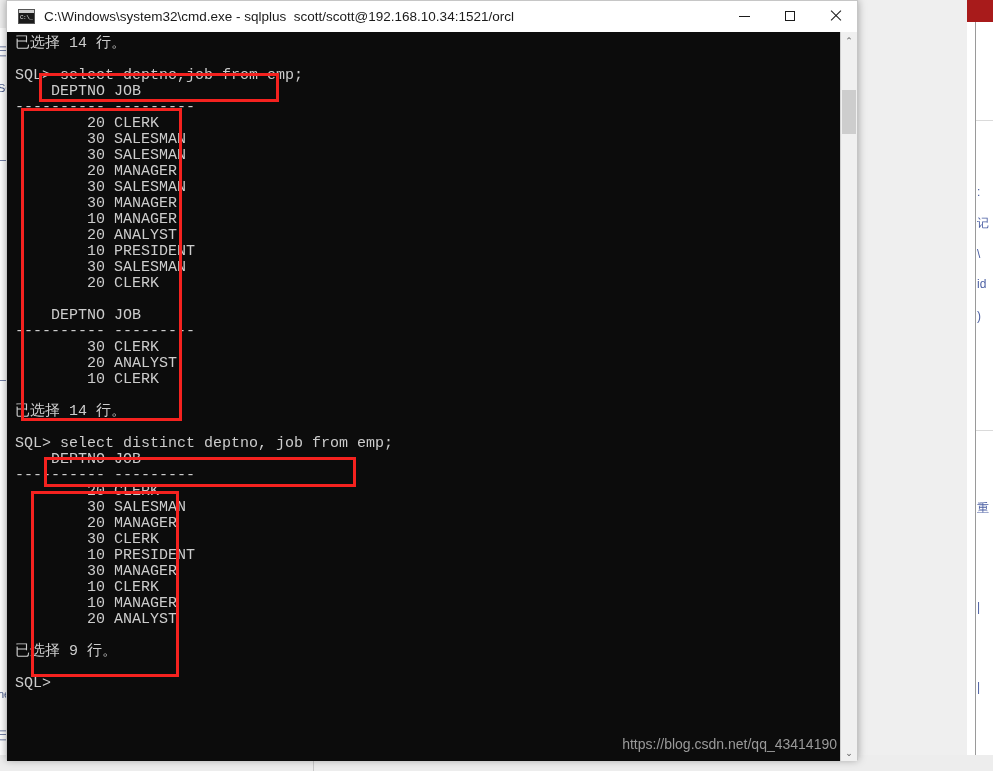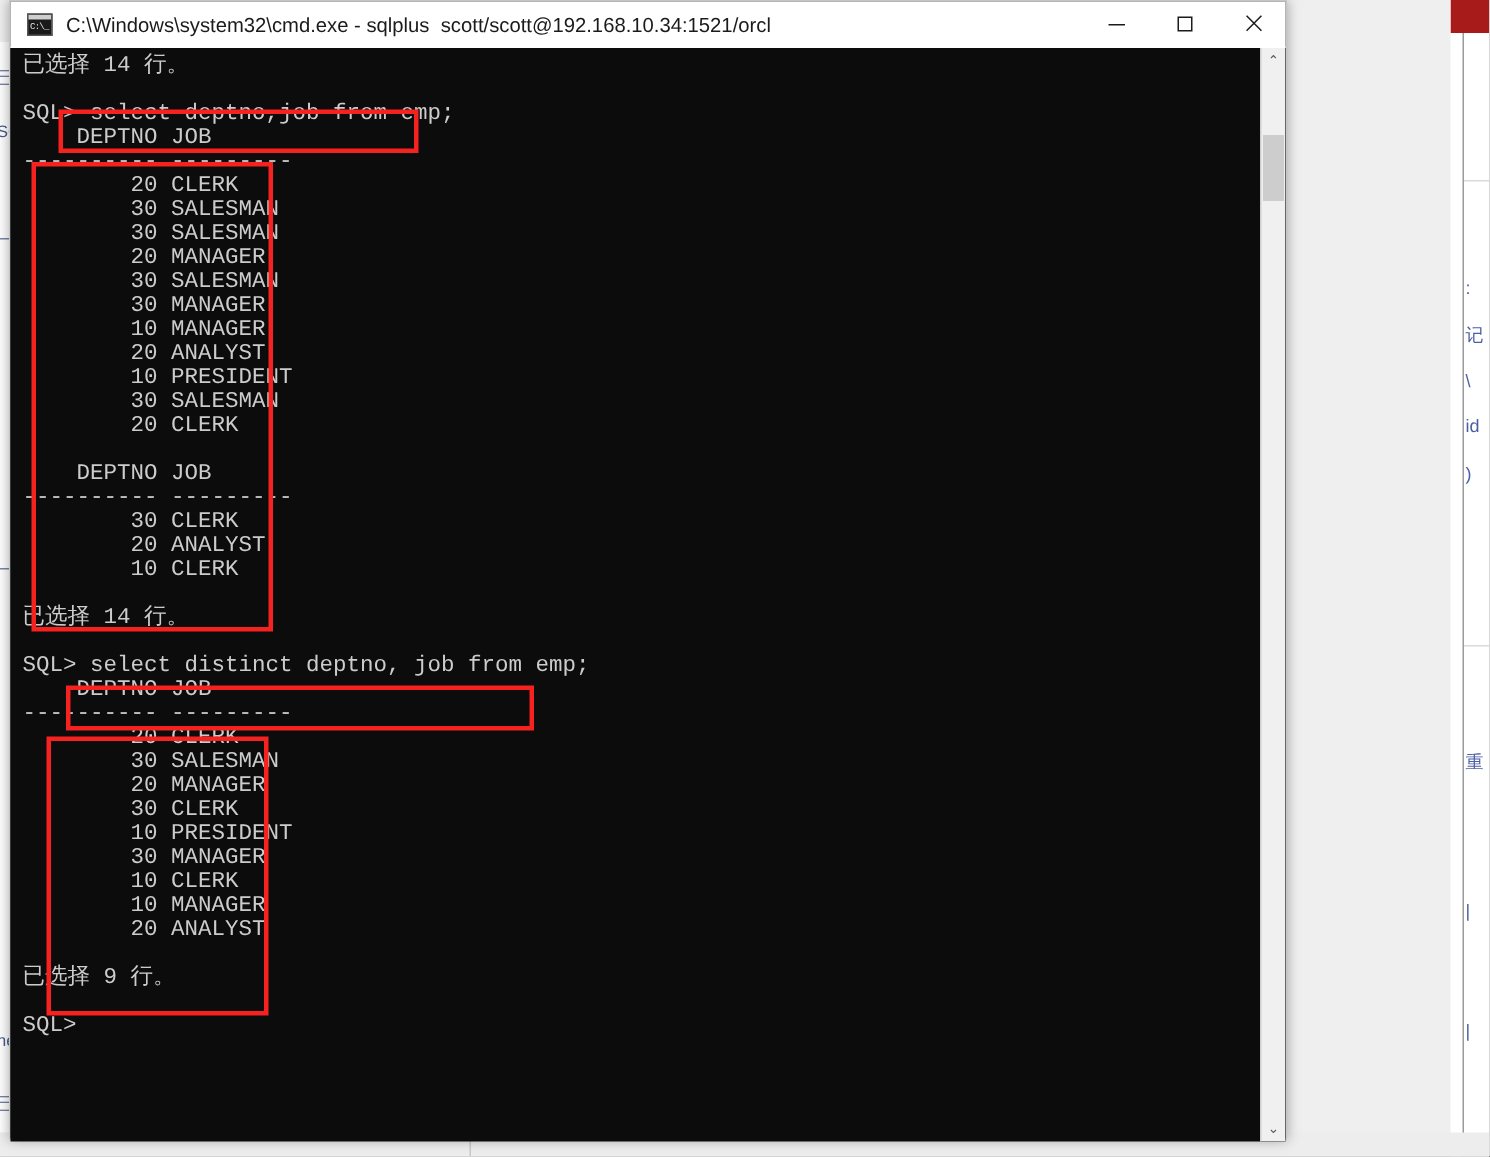--- a/index.html
+++ b/index.html
@@ -348,20 +348,21 @@
 已选择 9 行。
 
 SQL&gt;</pre>
 
       <div class="console-scrollbar">
         <div class="sb-arrow up">⌃</div>
         <div class="sb-thumb"></div>
         <div class="sb-arrow down">⌄</div>
       </div>
 
+      <div class="watermark">https://blog.csdn.net/qq_43414190</div>
     </div>
 
   </div>
 
   <div class="hl" id="hl0" style="left: 39px; top: 73px; width: 240px; height: 29px; border-color: rgb(245, 34, 31);"></div>
   <div class="hl" id="hl1" style="left: 21px; top: 108px; width: 161px; height: 313px; border-color: rgb(245, 34, 31);"></div>
   <div class="hl" id="hl2" style="left: 44px; top: 457px; width: 312px; height: 30px; border-color: rgb(245, 34, 31);"></div>
   <div class="hl" id="hl3" style="left: 31px; top: 491px; width: 148px; height: 186px; border-color: rgb(245, 34, 31);"></div>
 
 </div>

